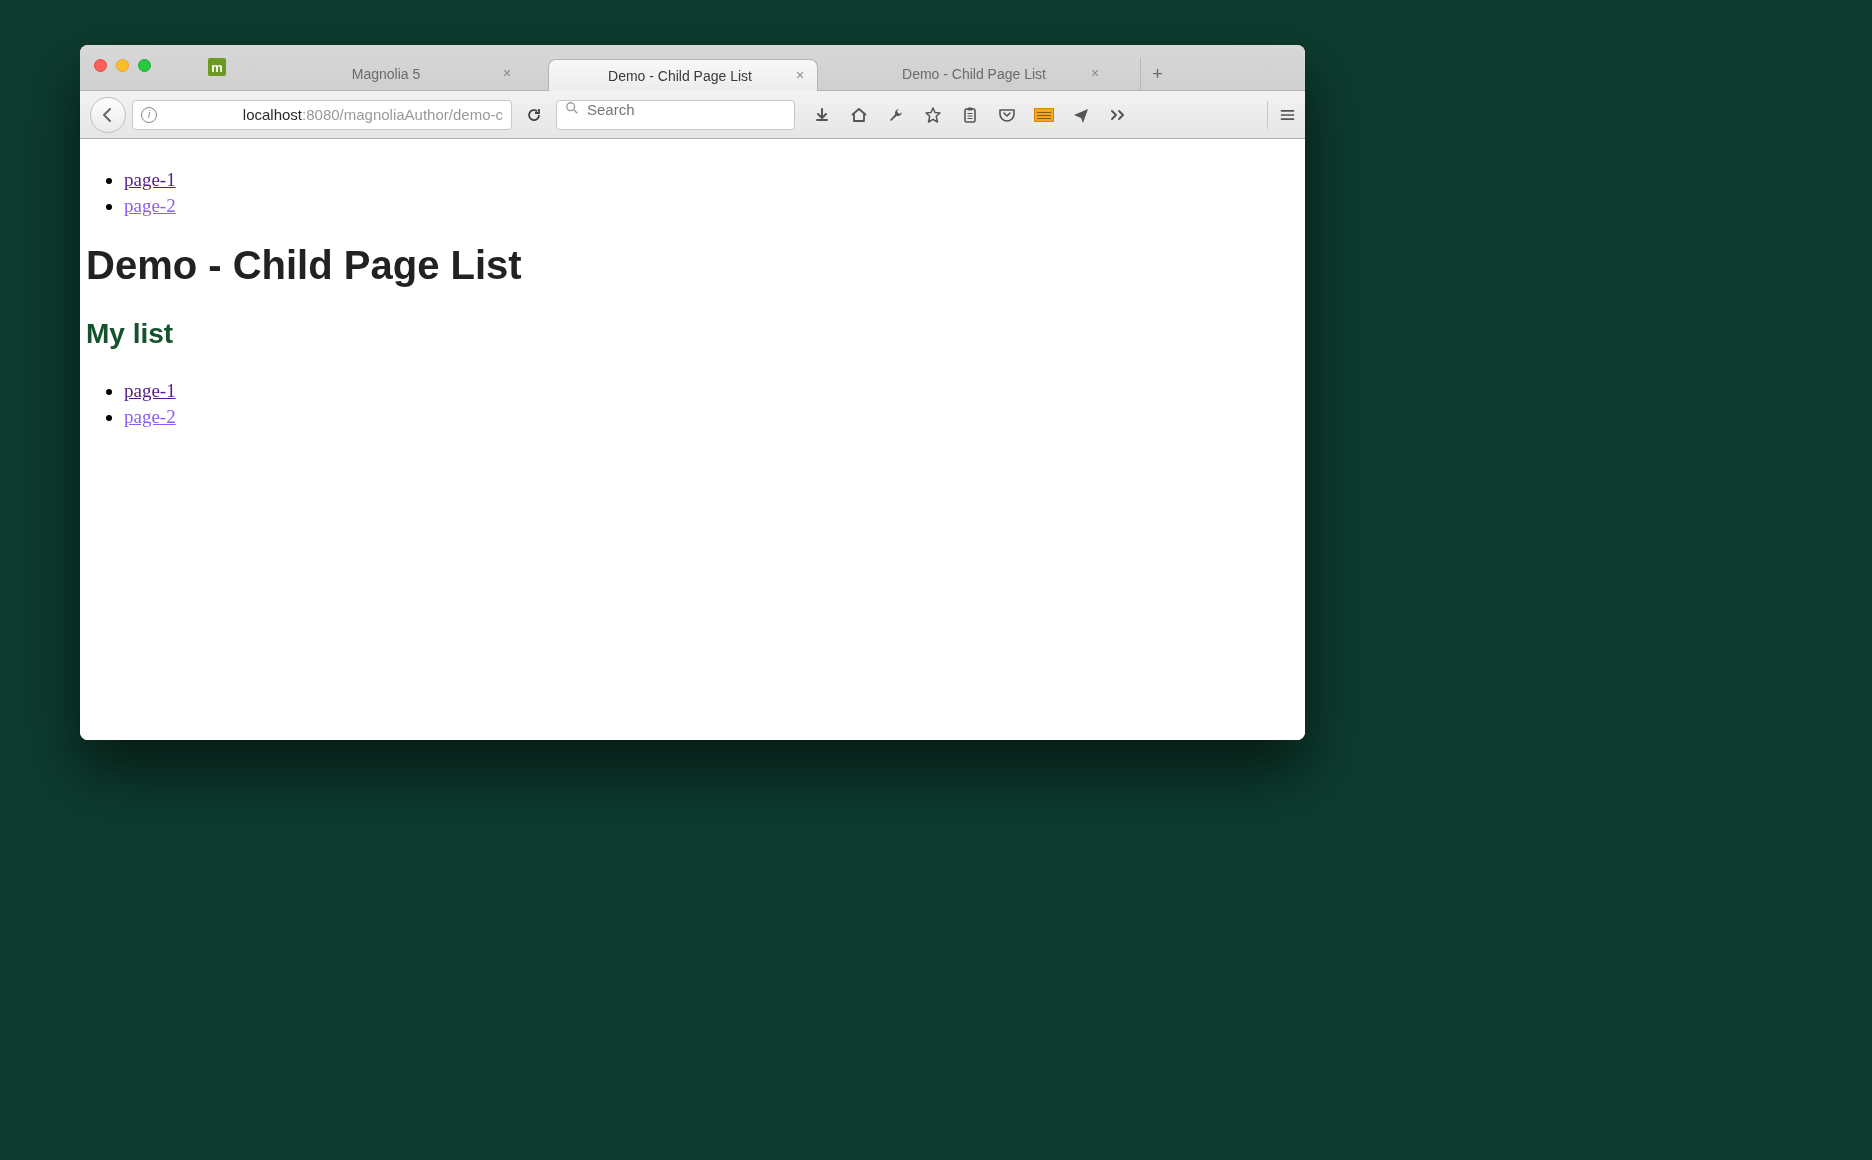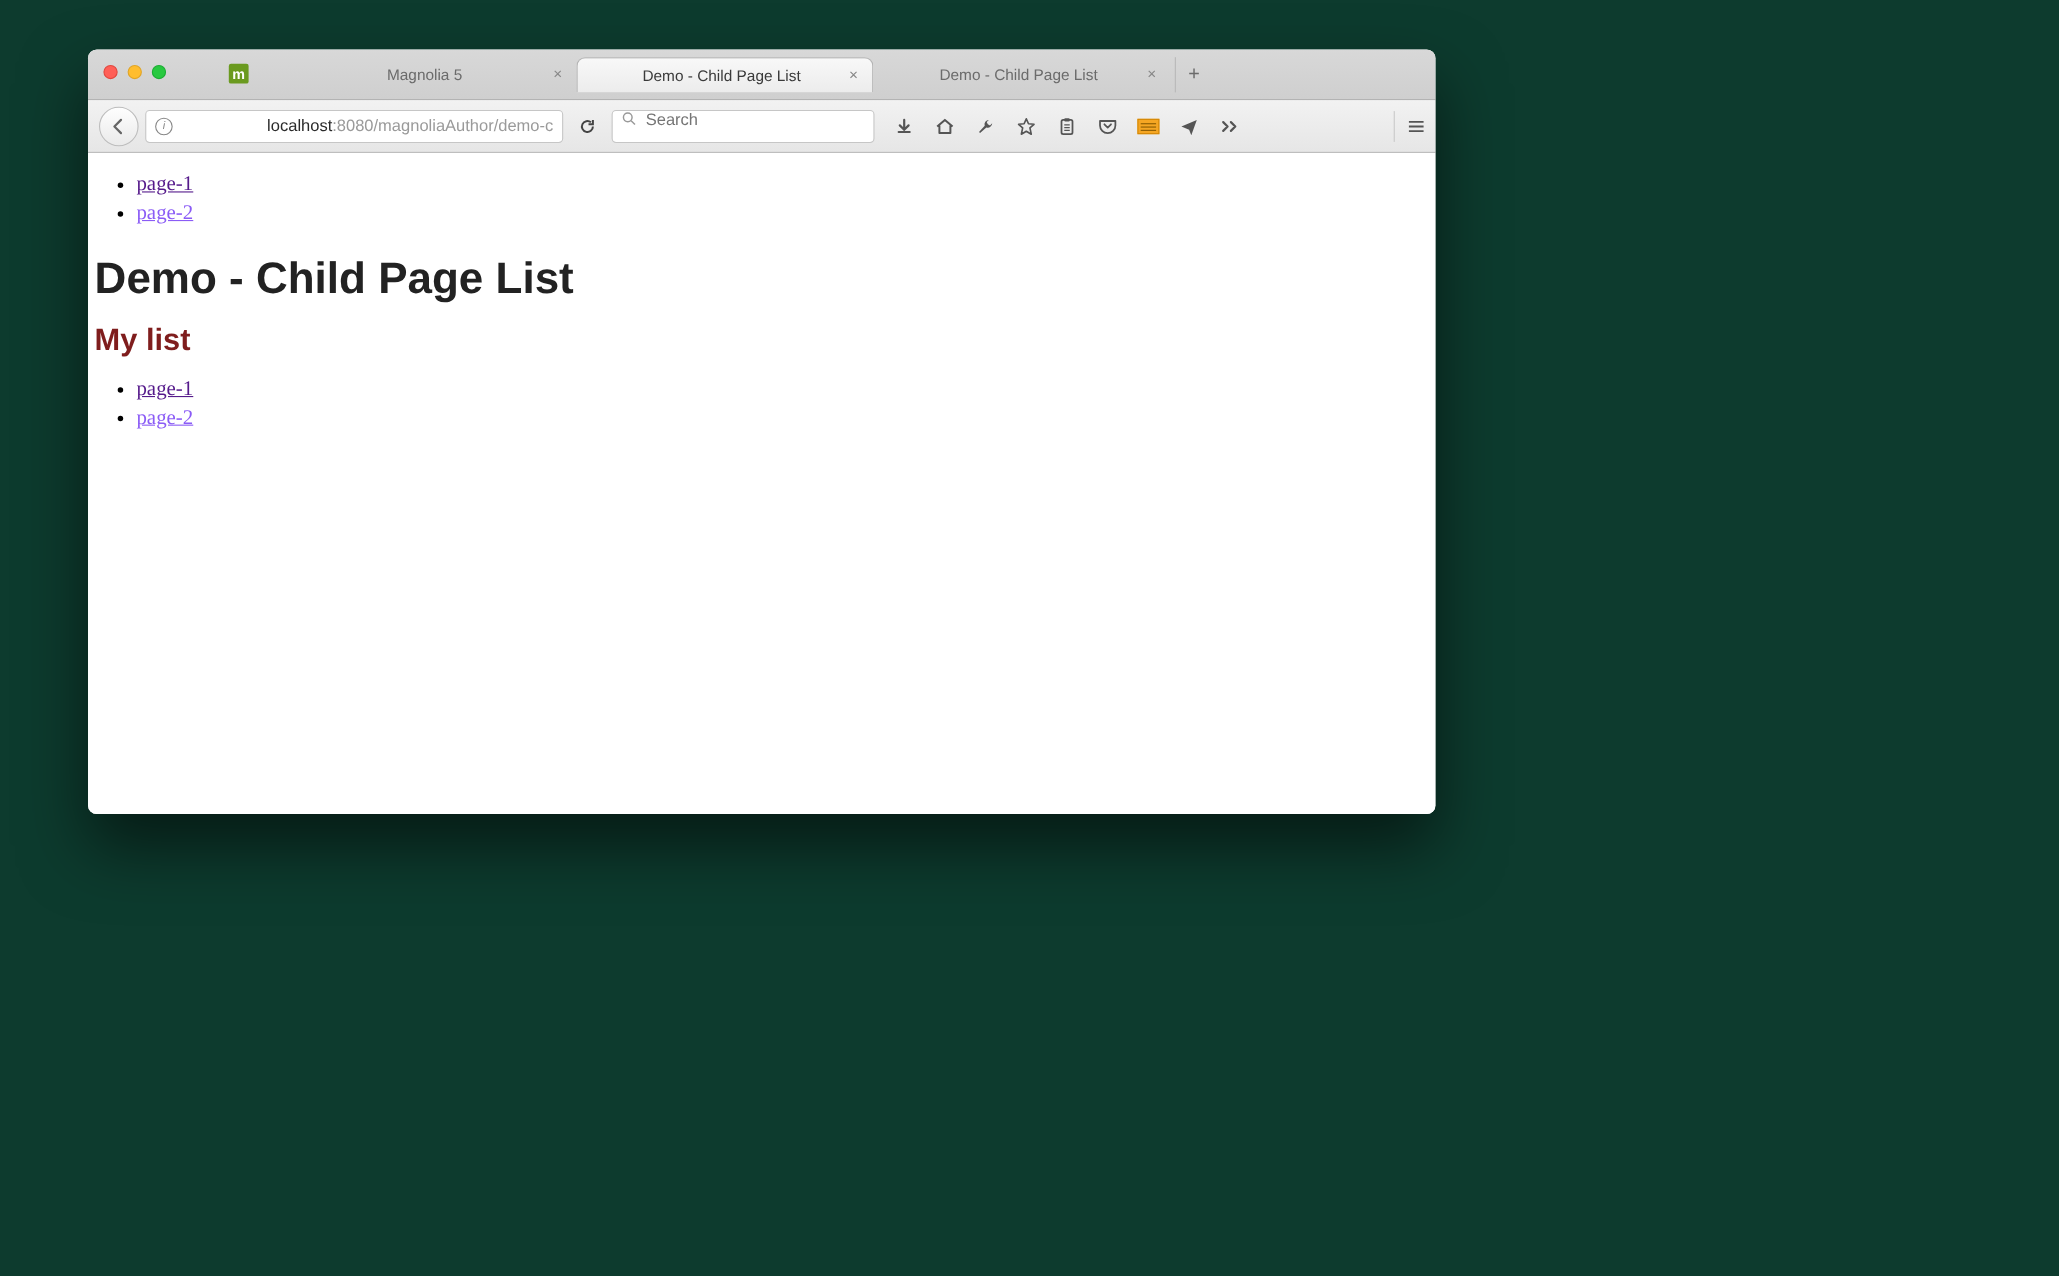--- a/index.html
+++ b/index.html
@@ -58,23 +58,24 @@
     align-items: center;
     justify-content: center;
     color: #fff;
     font-weight: bold;
     font-size: 13px;
     border-radius: 2px;
   }
 
   .tabs {
     display: flex;
-    align-items: center;
+    align-items: flex-end;
     margin-left: 160px;
     height: 100%;
+    gap: 24px;
   }
   .tab {
     height: 32px;
     min-width: 270px;
     padding: 0 30px 0 24px;
     display: flex;
     align-items: center;
     justify-content: center;
     font-size: 14px;
     color: #6b6b6b;
@@ -207,40 +208,40 @@
   .content {
     flex: 1;
     background: #fff;
     overflow: auto;
     padding: 0;
   }
   .page-body {
     font-family: "Times New Roman", Times, serif !important;
   }
   .page-body ul {
-    margin: 18px 0 18px 44px;
+    margin: 30px 0 18px 44px;
     font-size: 19px;
   }
   .page-body ul li { margin: 4px 0; }
   .page-body a { text-decoration: underline; }
   .page-body a.visited { color: #551a8b; }
   .page-body a.normal  { color: #8b5cf6; }
   .page-body h1 {
     font-family: "Helvetica Neue", Helvetica, Arial, sans-serif;
     font-size: 40px;
     font-weight: 700;
     margin: 26px 0 0 6px;
     color: #222;
   }
   .page-body h2 {
     font-family: "Helvetica Neue", Helvetica, Arial, sans-serif;
     font-size: 28px;
     font-weight: 700;
-    margin: 17px 0 0 6px;
-    color: #7f1d1d;
+    margin: 30px 0 0 6px;
+    color: #14532d;
   }
 </style>
 </head>
 <body>
 
 <div class="window">
 
   <div class="tabstrip">
     <div class="traffic">
       <div class="dot red"></div>

